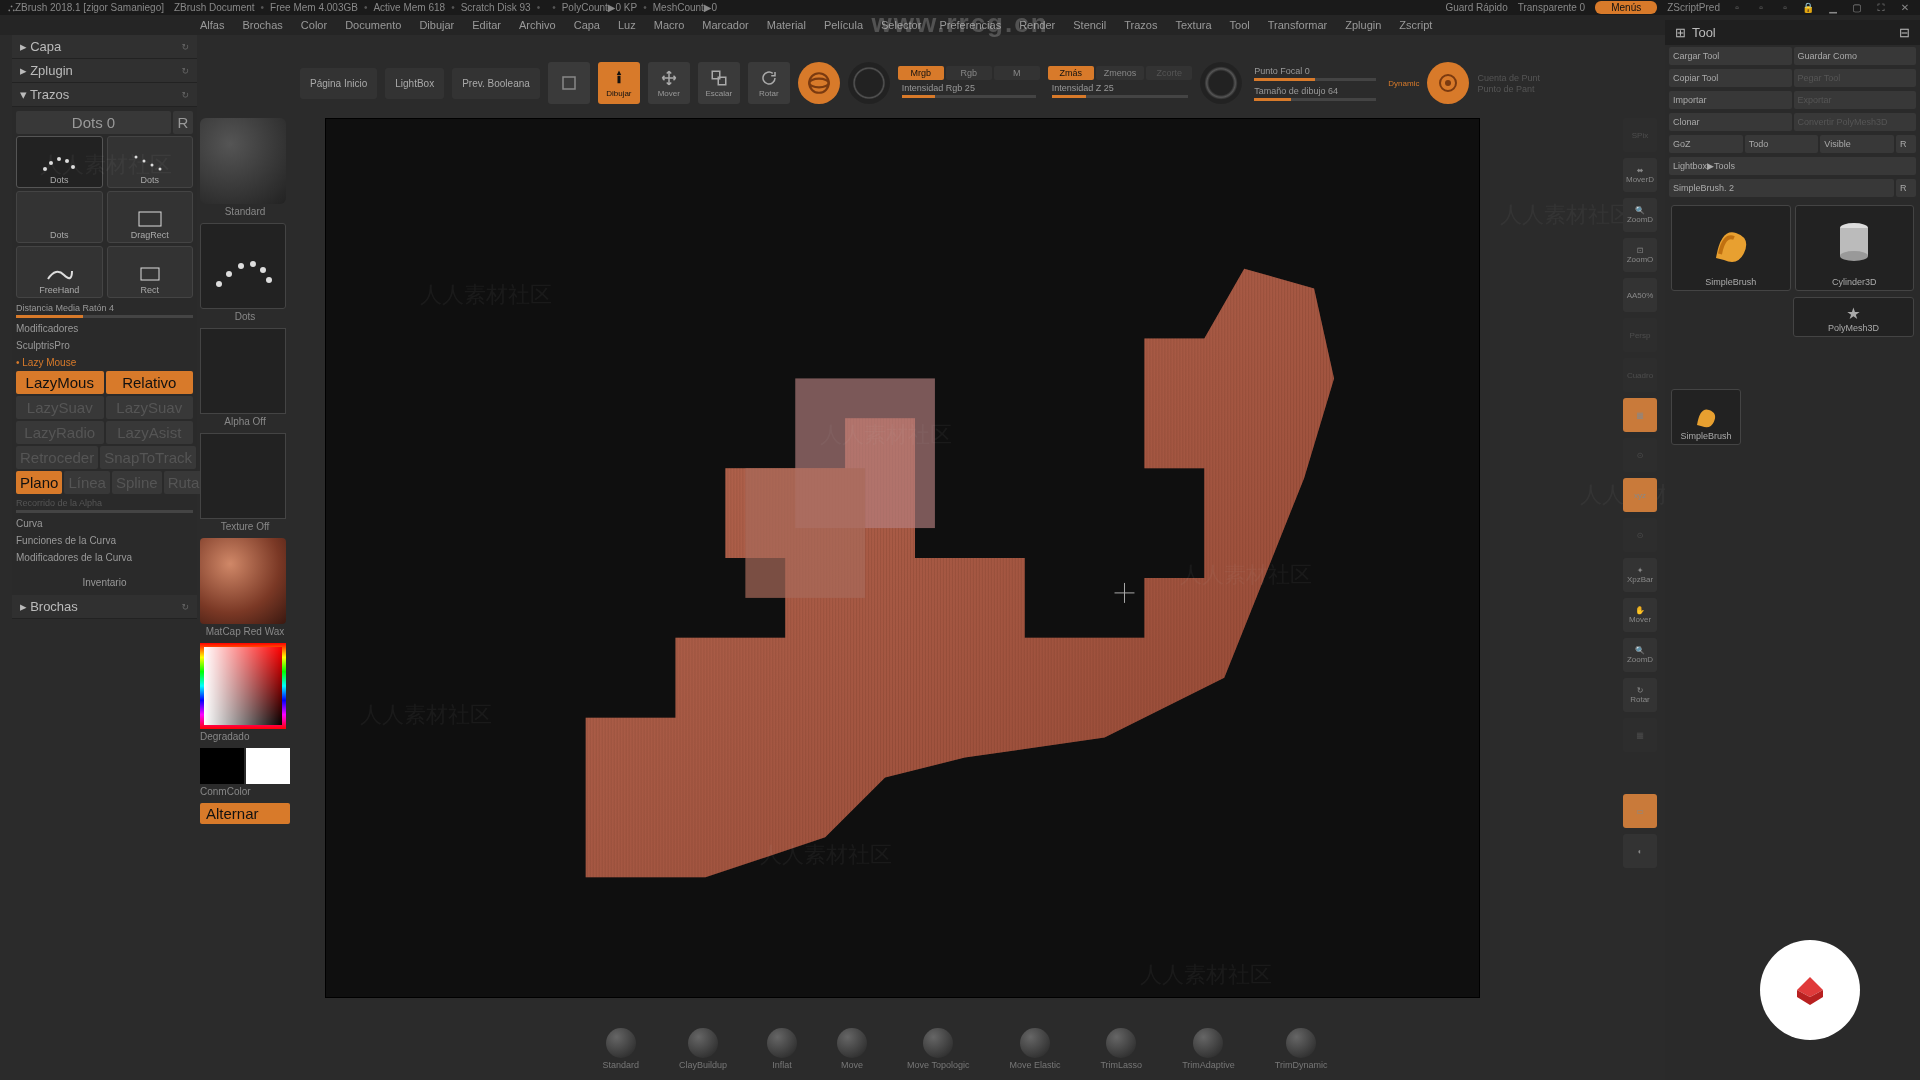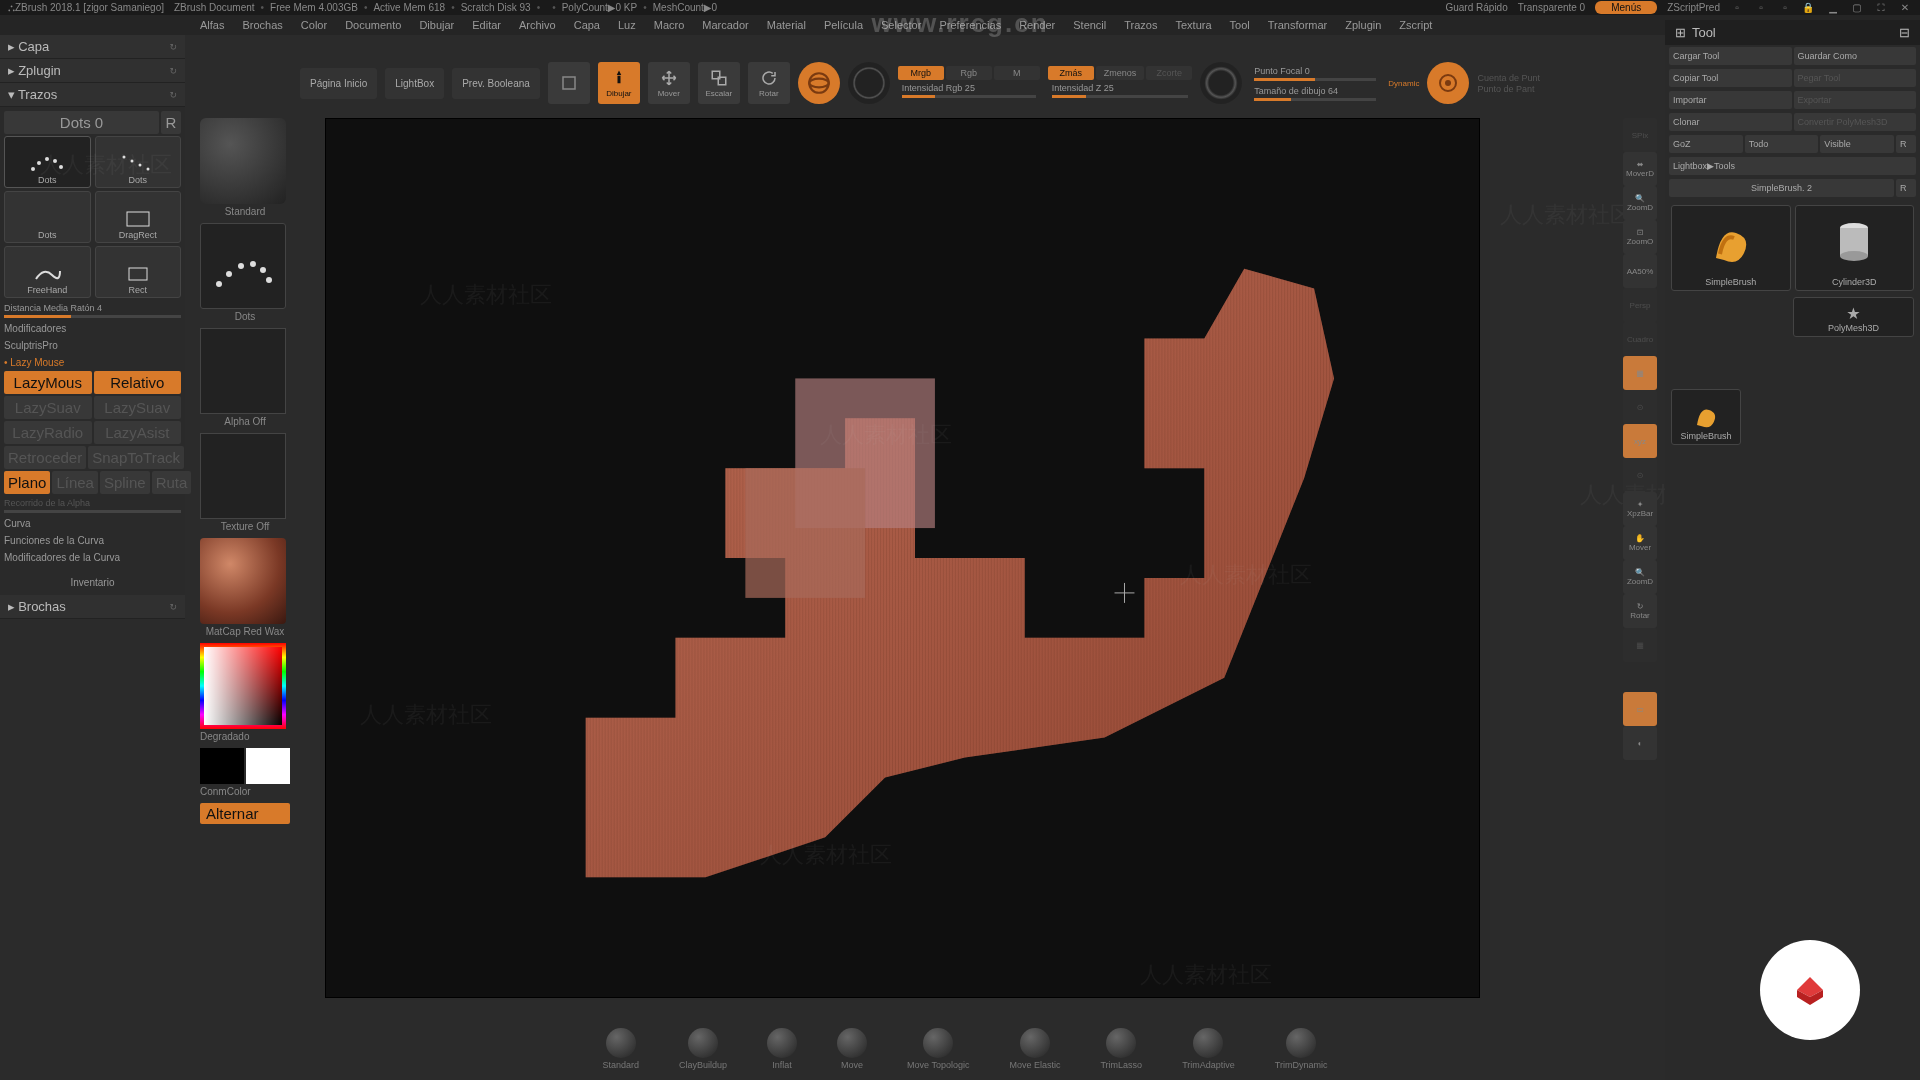--- a/index.html
+++ b/index.html
@@ -5,21 +5,21 @@
   *{margin:0;padding:0;box-sizing:border-box;font-family:Arial,Helvetica,sans-serif;user-select:none}
   body{background:#2b2b2b;color:#999;font-size:11px;width:1920px;height:1080px;overflow:hidden;position:relative}
   .titlebar{height:15px;background:#1a1a1a;display:flex;align-items:center;padding:0 8px;font-size:10px;color:#888}
   .titlebar .sep{margin:0 6px;color:#555}
   .titlebar .right{margin-left:auto;display:flex;align-items:center;gap:10px}
   .titlebar .orange{background:#d87a2a;color:#111;padding:1px 16px;border-radius:6px}
   .titlebar .icon{width:14px;height:14px;display:inline-flex;align-items:center;justify-content:center;color:#888}
   .menubar{height:20px;background:#252525;display:flex;align-items:center;padding-left:200px;gap:18px;font-size:11px;color:#999}
   .menubar span{cursor:pointer}
   
-  .leftcol{position:absolute;left:0;top:35px;width:185px}
+  .leftcol{position:absolute;left:12px;top:35px;width:185px}
   .accordion-hdr{background:#303030;color:#bbb;padding:4px 8px;font-size:13px;display:flex;align-items:center;justify-content:space-between;border-bottom:1px solid #222}
   .accordion-hdr .arrow{color:#666;font-size:9px}
   .section{background:#2a2a2a;padding:4px}
   .stroke-row{display:flex;gap:4px;margin-bottom:3px}
   .stroke-cell{flex:1;background:#333;border:1px solid #444;border-radius:3px;height:52px;display:flex;flex-direction:column;align-items:center;justify-content:flex-end;padding:2px;font-size:9px;color:#aaa;position:relative}
   .stroke-cell.sel{background:#222;border:1px solid #555}
   .button-line{display:flex;gap:2px;margin-bottom:2px}
   .btn{flex:1;background:#383838;color:#999;font-size:15px;padding:3px 4px;border-radius:2px;text-align:center}
   .btn.orange{background:#d87a2a;color:#111}
   .btn.dim{color:#555}
@@ -54,21 +54,21 @@
   .shelf-toggle.orange{background:#d87a2a;color:#111}
   .shelf-slider{font-size:9px;color:#999;padding:2px 4px;min-width:130px}
   .shelf-slider .bar{height:3px;background:#444;margin-top:2px;position:relative}
   .shelf-slider .bar .fill{position:absolute;height:100%;background:#d87a2a}
   .dyn-lbl{font-size:8px;color:#d87a2a}
   
   .canvas{position:absolute;left:325px;top:118px;width:1155px;height:880px;background:#0f0f0f;border:1px solid #000}
   .canvas svg{width:100%;height:100%}
   .watermark{position:absolute;color:rgba(200,200,200,0.06);font-size:22px;pointer-events:none}
   
-  .rightrail{position:absolute;right:260px;top:118px;width:40px;display:flex;flex-direction:column;gap:0;align-items:center}
+  .rightrail{position:absolute;right:260px;top:118px;width:40px;display:flex;flex-direction:column;gap:6px;align-items:center}
   .rail-icon{width:34px;height:34px;background:#333;border-radius:3px;display:flex;align-items:center;justify-content:center;font-size:8px;color:#888;flex-direction:column}
   .rail-icon.orange{background:#c97a3a}
   .rail-icon.dim{opacity:.35}
   
   .toolpanel{position:absolute;right:0;top:20px;width:255px;background:#2a2a2a;bottom:0}
   .toolpanel .hdr{background:#1f1f1f;padding:5px 10px;color:#bbb;font-size:13px;display:flex;align-items:center;gap:6px}
   .tool-row{display:flex;gap:2px;padding:2px 4px}
   .tool-btn{flex:1;background:#383838;color:#aaa;font-size:9px;padding:4px 4px;border-radius:2px;text-align:left}
   .tool-btn.dim{color:#555}
   .tool-thumbs{display:flex;gap:4px;padding:6px}
@@ -464,21 +464,21 @@
   <div class="tool-row">
     <div class="tool-btn">GoZ</div>
     <div class="tool-btn">Todo</div>
     <div class="tool-btn">Visible</div>
     <div class="tool-btn" style="flex:0 0 20px">R</div>
   </div>
   <div class="tool-row">
       <div class="tool-btn" style="text-align:left">Lightbox▶Tools</div>
     </div>
   <div class="tool-row">
-      <div class="tool-btn" style="text-align:center">SimpleBrush. 2</div>
+      <div class="tool-btn" style="text-align:left">SimpleBrush. 2</div>
       <div class="tool-btn" style="flex:0 0 20px">R</div>
     </div>
   <div class="tool-thumbs">
     <div class="tool-thumb">
       <div class="icon-area">
           <svg width="50" height="50" viewBox="0 0 50 50">
             <path d="M10 40 Q15 10 30 15 Q45 20 38 35 Q32 48 18 42 Z" fill="#e8a030"></path>
             <path d="M14 36 Q18 16 28 20" stroke="#c07010" fill="none" stroke-width="4"></path>
           </svg>
         </div>

